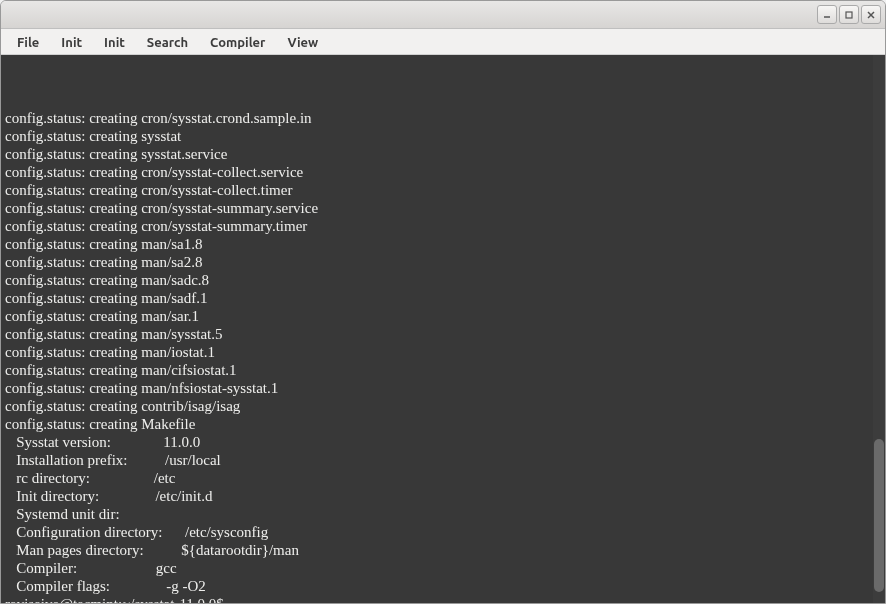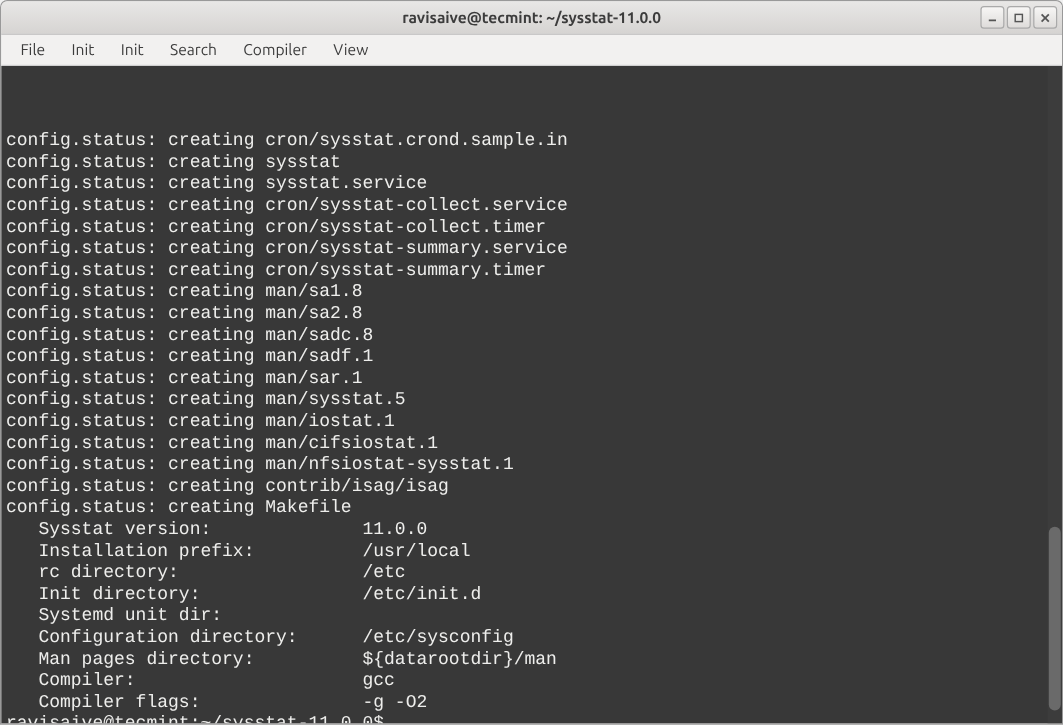--- a/index.html
+++ b/index.html
@@ -61,32 +61,33 @@
       align-items: center;
       padding: 0 6px;
       font-size: 13px;
       color: #3c3c3c;
       gap: 2px;
     }
     .menu-item {
       padding: 3px 10px;
       cursor: pointer;
       border-radius: 3px;
+      font-weight: bold;
     }
     .terminal {
       flex: 1;
       background: #300a24;
       background: #2d2d2d;
       background: #300a24;
       background: #333333;
       background: #3b3b3b;
       background: #363636;
       background: #383838;
       color: #eeeeec;
-      font-family: Liberation Mono, monospace;
+      font-family: Liberation Serif, serif;
       font-size: 15px;
       line-height: 18px;
       padding: 0px 4px 2px 4px;
       white-space: pre;
       overflow: hidden;
       position: relative;
     }
     .t-line { white-space: pre; }
     .scrollbar {
       position: absolute;
@@ -103,21 +104,20 @@
       background: #6a6a6a;
       border-radius: 5px;
     }
   </style>
 </head>
 <body>
 
 <div class="window">
 
   <div class="titlebar">
-    <span>ravisaive@tecmint: ~/sysstat-11.0.0</span>
     <div class="window-controls">
       <div class="wc-btn">
         <svg viewBox="0 0 10 10">
             <line x1="2" y1="7" x2="8" y2="7" stroke="#555" stroke-width="1.5"></line>
           </svg>
       </div>
       <div class="wc-btn">
         <svg viewBox="0 0 10 10">
             <rect x="2" y="2" width="6" height="6" fill="none" stroke="#555" stroke-width="1.2"></rect>
           </svg>

